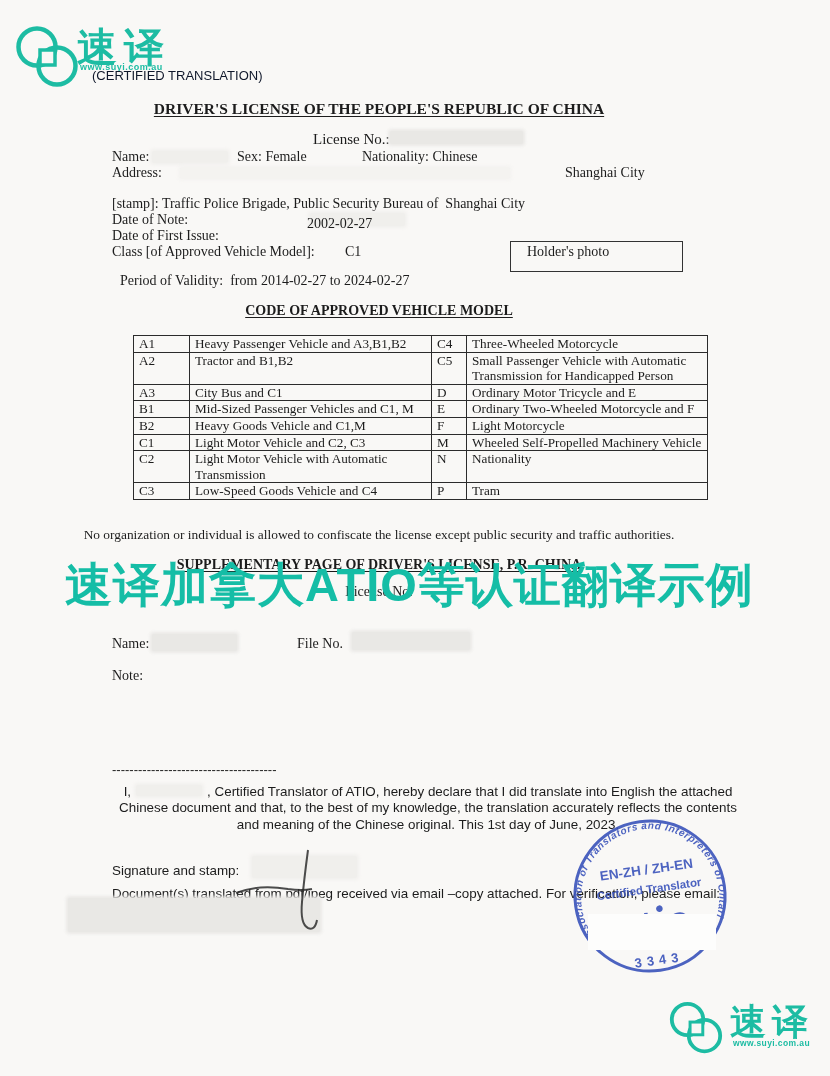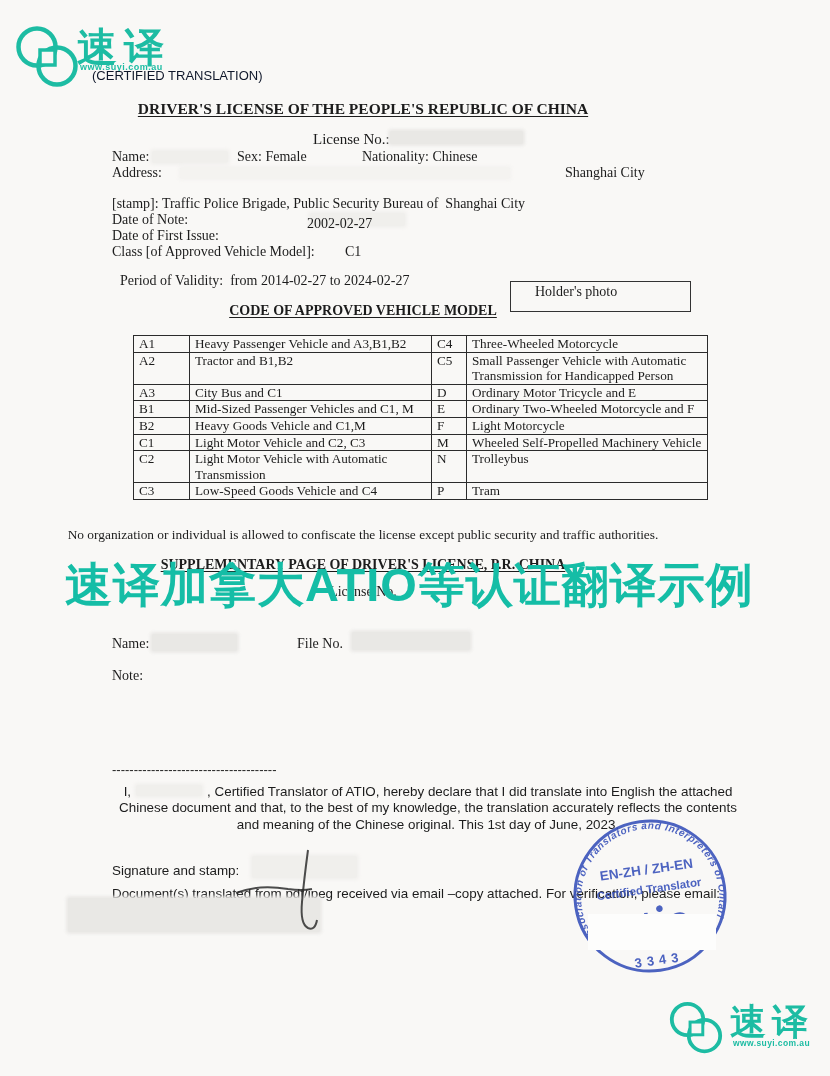--- a/index.html
+++ b/index.html
@@ -2,21 +2,21 @@
 <html><head>
 <meta charset="utf-8">
 <style>
   html,body{margin:0;padding:0;background:#efeeec;}
   #page{position:relative;width:830px;height:1076px;background:#f9f8f6;overflow:hidden;
         font-family:"Liberation Serif",serif;color:#1c1c1c;}
   .abs{position:absolute;}
   .sans{font-family:"Liberation Sans",sans-serif;}
   .bold{font-weight:bold;}
   .uline{text-decoration:underline;text-underline-offset:2px;}
-  .center{left:0;width:726px;text-align:center;}
+  .center{left:16px;width:726px;text-align:center;}
   .teal{color:#1dbca3;}
   .redact{background:#e9e8e5;border-radius:2px;box-shadow:0 0 3px 2px rgba(233,232,229,.9);}
   .redact.faint{background:#f0efec;box-shadow:0 0 3px 2px rgba(240,239,236,.8);}
   .pre{white-space:pre;}
   .doc{font-size:14px;}
   table.codes{border-collapse:collapse;table-layout:fixed;}
   table.codes td{border:1px solid #2b2b2b;font-family:"Liberation Serif",serif;
                  font-size:13.2px;line-height:15.6px;padding:0 5px;vertical-align:top;}
   .wm{font-size:47px;font-weight:bold;color:#15bda6;letter-spacing:1px;z-index:50;
       font-family:"Liberation Sans",sans-serif;white-space:nowrap;}
@@ -58,21 +58,21 @@
   <div class="abs redact faint" style="left:310px;top:213px;width:95px;height:13px;"></div>
 
   <div class="abs doc" style="left:112px;top:228px;">Date of First Issue:</div>
   <div class="abs doc" style="left:307px;top:216px;">2002-02-27</div>
 
   <div class="abs doc" style="left:112px;top:244px;">Class [of Approved Vehicle Model]:</div>
   <div class="abs doc" style="left:345px;top:244px;">C1</div>
 
   <div class="abs doc pre" style="left:120px;top:260px;margin-top:13px;">Period of Validity:  from 2014-02-27 to 2024-02-27</div>
 
-  <div class="abs doc" style="left:510px;top:241px;width:155px;height:27px;border:1.4px solid #333;padding:2px 0 0 24px;margin-top:40px;">Holder's photo</div>
+  <div class="abs doc" style="left:510px;top:241px;width:155px;height:27px;border:1.4px solid #333;padding:2px 0 0 16px;">Holder's photo</div>
 
   <div class="abs center bold uline" style="top:303px;font-size:14px;">CODE OF APPROVED VEHICLE MODEL</div>
 
   <table class="codes abs" style="left:133px;top:335px;width:574px;">
     <colgroup>
         <col style="width:56px">
         <col style="width:242px">
         <col style="width:35px">
         <col style="width:241px">
       </colgroup>
@@ -110,21 +110,21 @@
       <tr>
         <td>C1</td>
         <td>Light Motor Vehicle and C2, C3</td>
         <td>M</td>
         <td>Wheeled Self-Propelled Machinery Vehicle</td>
       </tr>
       <tr>
         <td>C2</td>
         <td>Light Motor Vehicle with Automatic Transmission</td>
         <td>N</td>
-        <td>Trolleybus</td>
+        <td>Nationality</td>
       </tr>
       <tr>
         <td>C3</td>
         <td>Low-Speed Goods Vehicle and C4</td>
         <td>P</td>
         <td>Tram</td>
       </tr>
     </tbody>
   </table>
 

